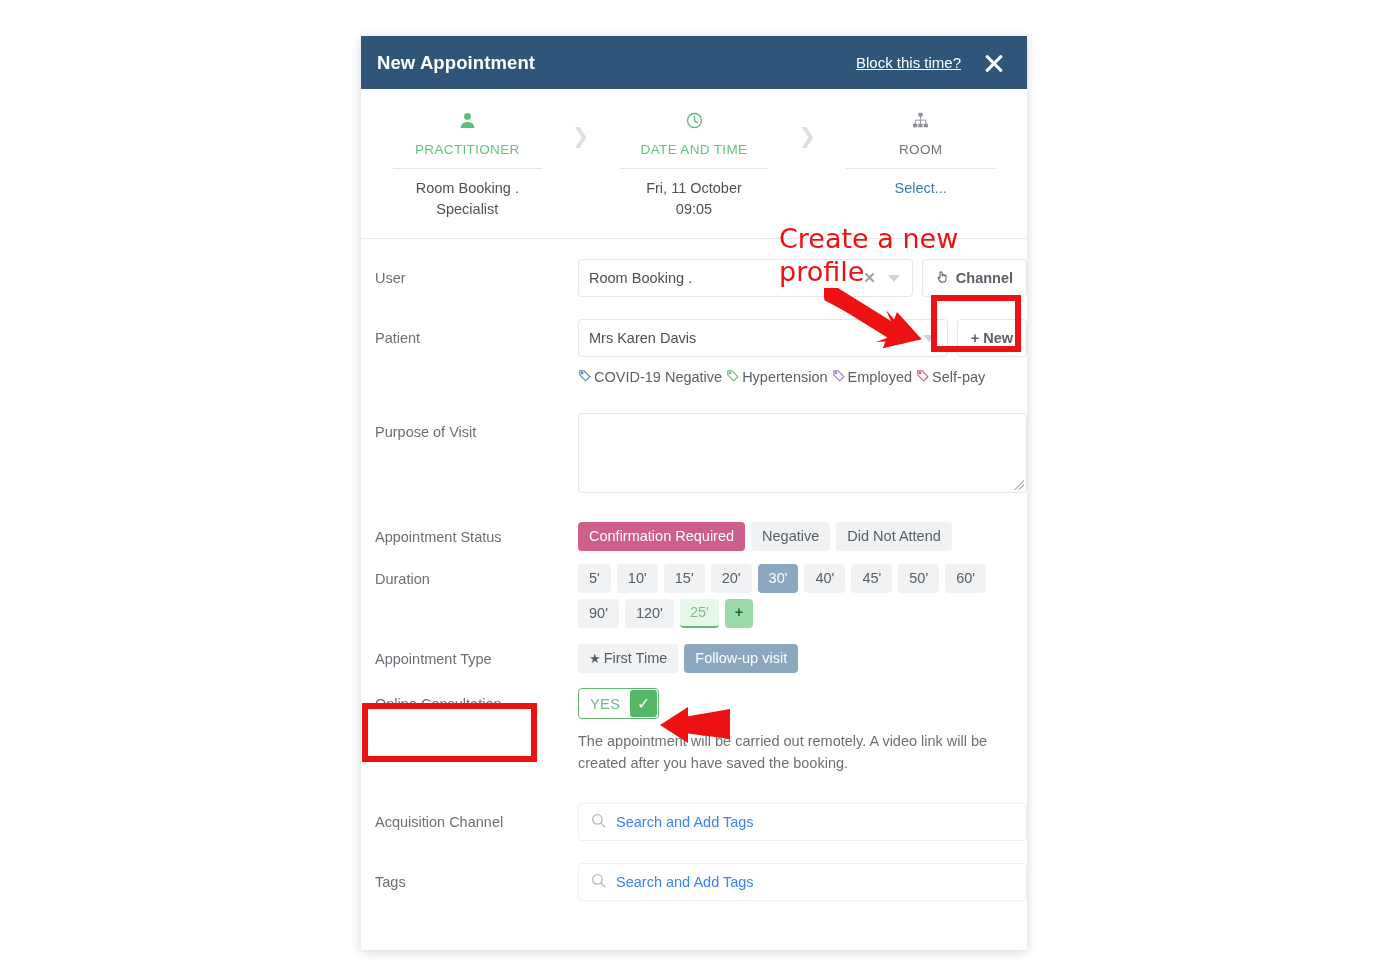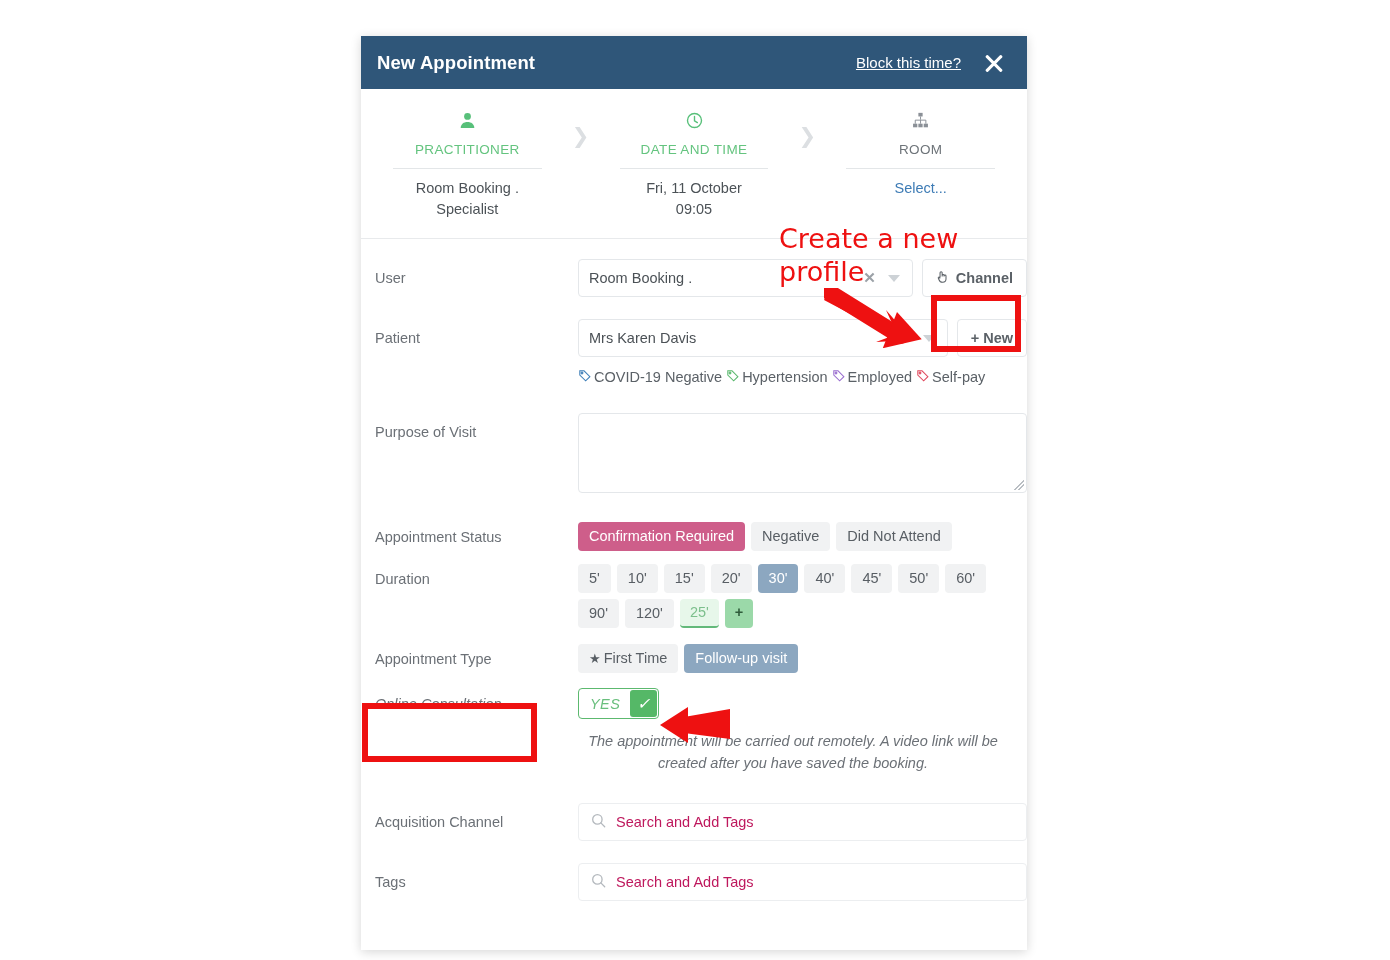--- a/index.html
+++ b/index.html
@@ -270,45 +270,44 @@
     margin: 0 1px 0 0;
     display: flex; align-items: center; justify-content: center;
     color: #fff; font-size: 16px;
   }
   .note-text {
     margin-top: 11px;
     font-size: 14.5px;
     color: #6b7076;
     line-height: 22px;
     max-width: 430px;
-    text-align: center;
   }
 
   
   .search-box {
     height: 38px;
     border: 1px solid #eceef0;
     border-radius: 4px;
     background: #ffffff;
     display: flex;
     align-items: center;
     padding: 0 12px;
     gap: 10px;
   }
   .search-ico { color: #b4b9be; font-size: 15px; }
-  .search-ph { color: #be185d; font-size: 14.5px; }
+  .search-ph { color: #3b82f6; font-size: 14.5px; }
 
   
   .mt-user      { margin-top: 0px; }
   .mt-patient   { margin-top: 22px; }
   .mt-purpose   { margin-top: 24px; }
   .mt-status    { margin-top: 25px; }
   .mt-duration  { margin-top: 9px; }
   .mt-type      { margin-top: 12px; }
-  .mt-online    { margin-top: 12px; font-style: italic; }
+  .mt-online    { margin-top: 12px; }
   .mt-acq       { margin-top: 29px; }
   .mt-tags      { margin-top: 22px; }
 
   
   .annot-text {
     position: absolute;
     left: 779px; top: 222px;
     width: 215px;
     color: #ee1111;
     font-size: 27px;

